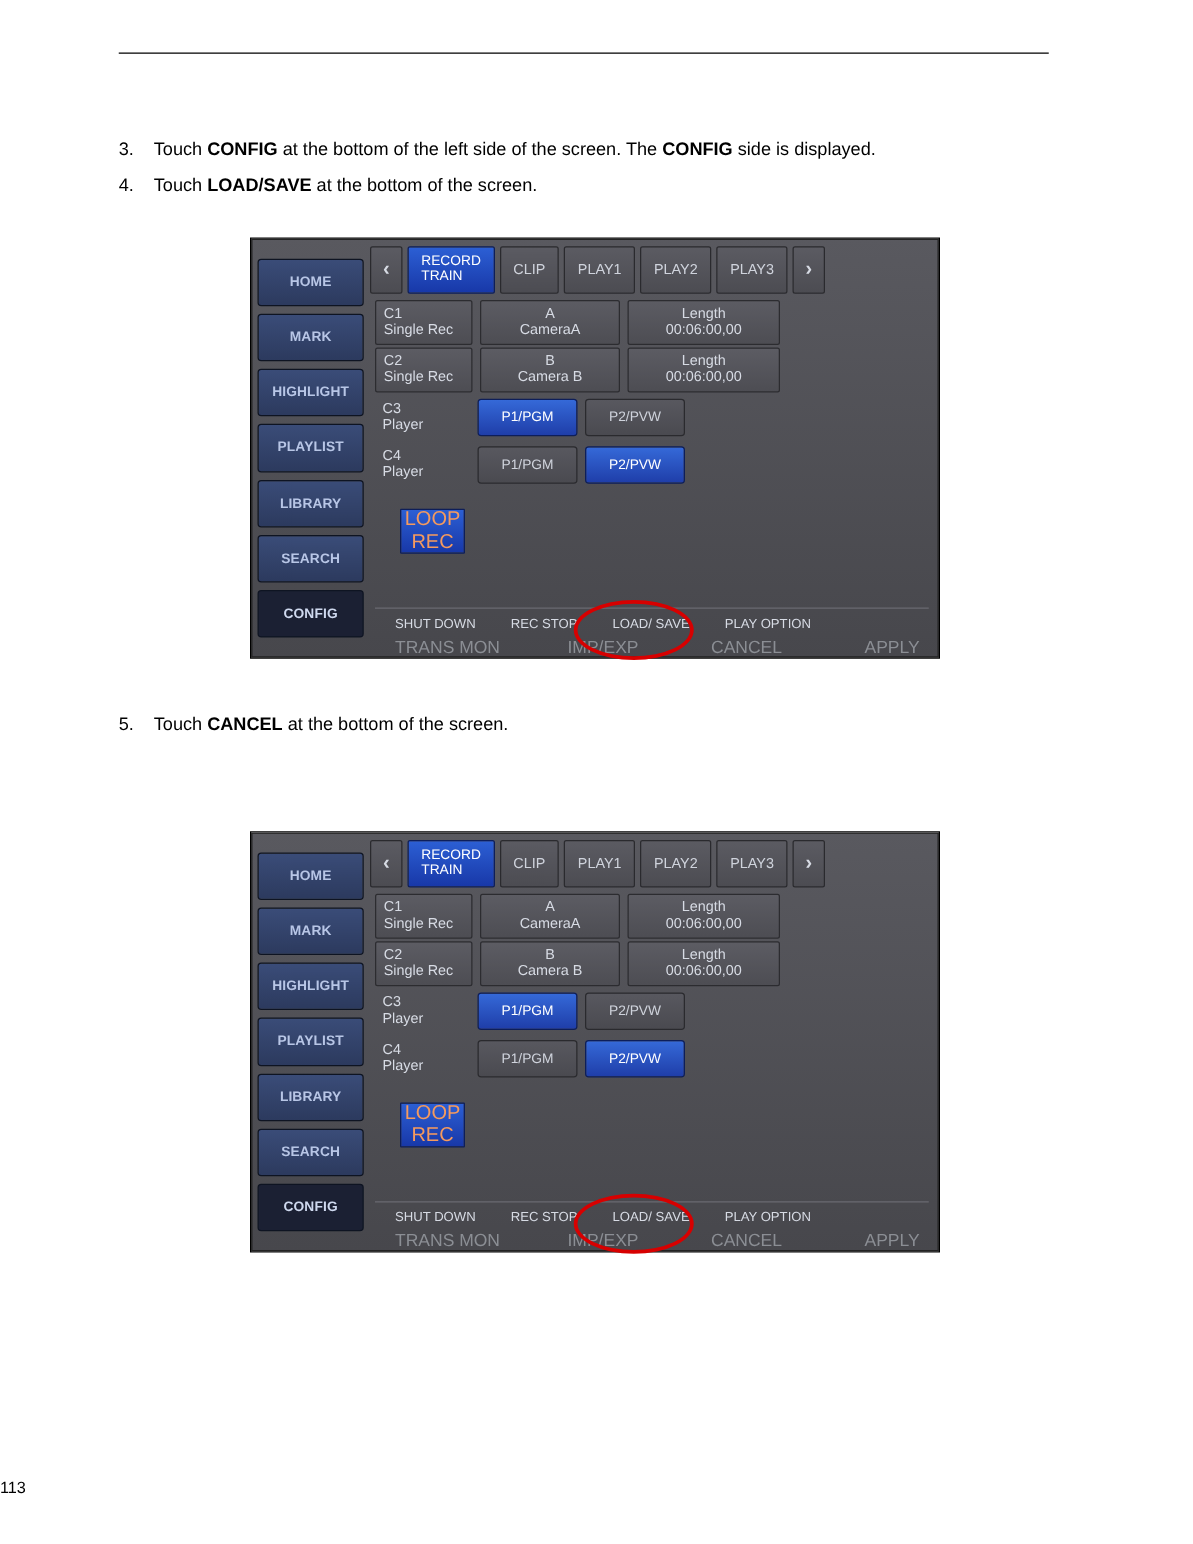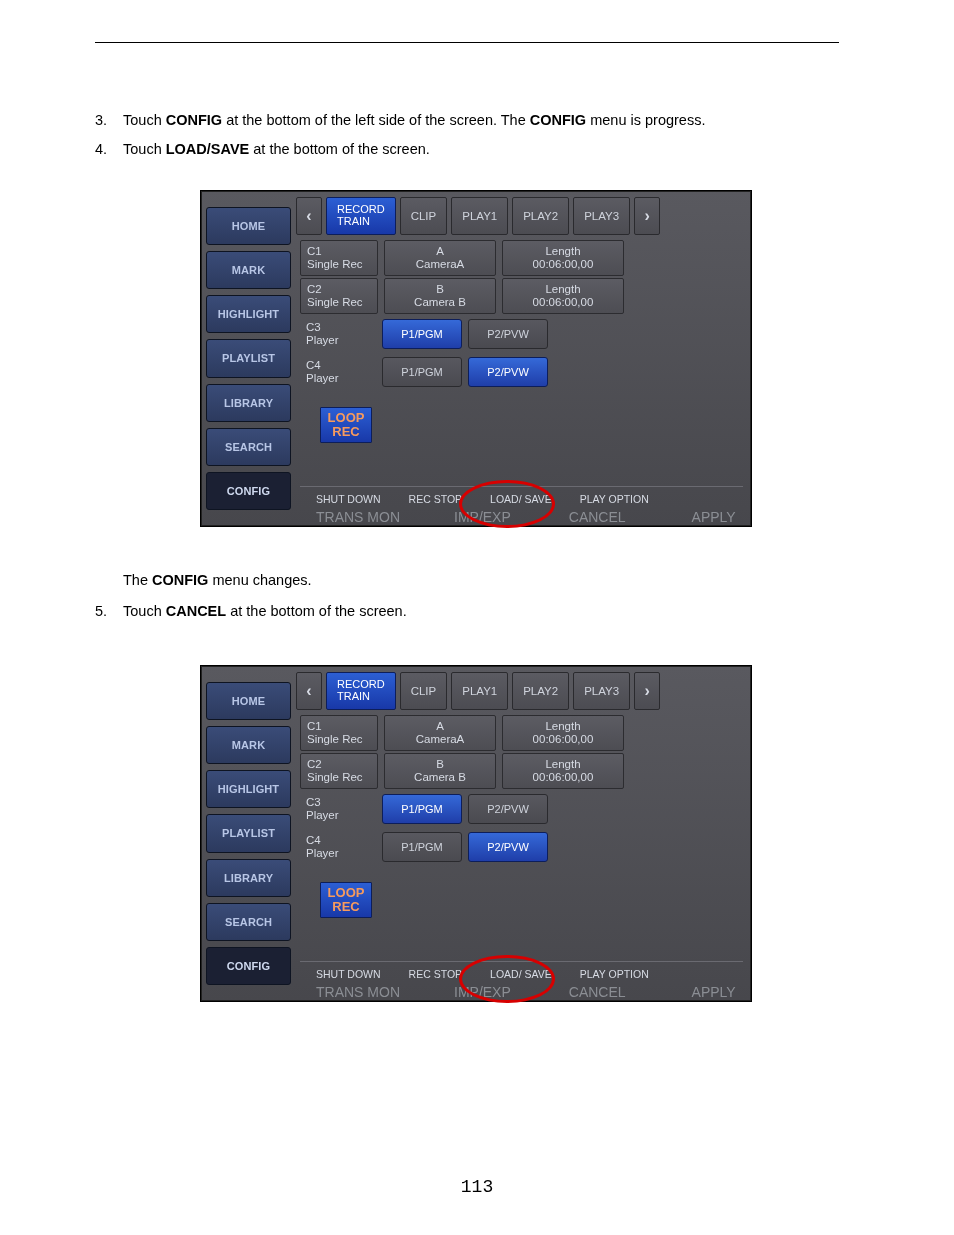--- a/index.html
+++ b/index.html
@@ -3,21 +3,21 @@
 <meta charset="utf-8">
 <style>
   html,body{margin:0;padding:0;background:#fff;font-family:Verdana,Arial,sans-serif;color:#000;}
   .page{width:954px;height:1235px;position:relative;box-sizing:border-box;}
   .rule{position:absolute;left:95px;right:115px;top:42px;border-top:1.5px solid #000;}
   .text-block{position:absolute;left:95px;right:115px;font-size:14.5px;line-height:1.45;}
   .step{display:flex;margin-bottom:8px;}
   .step-num{width:28px;flex:none;}
   .step-body{flex:1;}
   .bold{font-weight:bold;}
-  .pgnum{position:absolute;bottom:38px;left:0;right:0;text-align:center;font-size:18px;font-family:Liberation Mono, monospace;}
+  .pgnum{position:absolute;bottom:38px;left:0;right:0;font-size:13px;}
 
   
   .ui{width:550px;height:335px;margin-left:200px;position:relative;font-family:Tahoma,Arial,sans-serif;display:flex;
       background:linear-gradient(#59595f,#47474c);border:1px solid #000;box-shadow:0 0 0 1px #222 inset;}
   .sidebar{width:95px;display:flex;flex-direction:column;gap:6px;padding:16px 5px;box-sizing:border-box;}
   .sbtn{height:38px;border-radius:3px;background:linear-gradient(#3a4c78,#2c3a5e);border:1px solid #0e1422;
         color:#b8c6e6;font-size:11px;font-weight:bold;display:flex;align-items:center;justify-content:center;text-align:center;
         letter-spacing:0.1px;line-height:1.1;}
   .sbtn.sel{background:#1b2033;color:#cfd9ef;}
   .main{flex:1;display:flex;flex-direction:column;}
@@ -30,39 +30,39 @@
   .row{display:flex;align-items:center;gap:6px;height:34px;}
   .cell{background:linear-gradient(#5c5c63,#4d4d53);border:1px solid #2c2c30;border-radius:2px;height:100%;
         display:flex;flex-direction:column;align-items:center;justify-content:center;line-height:1.1;text-align:center;}
   .cell.left{width:70px;align-items:flex-start;padding-left:6px;}
   .cell.mid{width:110px;}
   .cell.len{width:120px;}
   .pbtn{width:78px;height:28px;border-radius:3px;display:flex;align-items:center;justify-content:center;font-size:11px;
         background:linear-gradient(#58585f,#4a4a50);border:1px solid #2a2a2e;color:#cfd3dc;}
   .pbtn.on{background:linear-gradient(#3569d8,#1f3ea9);color:#fff;border-color:#0d1e5a;}
   .loop{width:50px;height:34px;margin:14px 0 0 20px;border-radius:1px;background:linear-gradient(#2c5fd4,#1838a8);
-        border:1px solid #0d1e5a;color:#f59a5e;font-size:13px;display:flex;align-items:center;justify-content:center;text-align:center;line-height:1.1;font-weight:bold;}
+        border:1px solid #0d1e5a;color:#f59a5e;font-size:16px;display:flex;align-items:center;justify-content:center;text-align:center;line-height:1.1;}
   .bottom{border-top:1px solid #6a6a71;margin-top:auto;padding-top:3px;}
   .brow{display:flex;gap:28px;padding-left:16px;height:18px;align-items:center;font-size:10.5px;color:#d7dbe4;}
   .brow.dim{color:#8b8e94;font-size:14px;}
   .ellipse{position:absolute;width:90px;height:42px;border:3px solid #d70000;border-radius:50%;pointer-events:none;}
   .e-top{bottom:-2px;left:258px;}
   .e-bot{bottom:-2px;left:258px;}
 </style>
 </head>
 <body>
 
 <div class="page">
   <div class="rule"></div>
 
   <div class="text-block" style="top:110px;">
     <div class="step">
       <div class="step-num">3.</div>
       <div class="step-body">
-        <span>Touch </span><span class="bold">CONFIG</span><span> at the bottom of the left side of the screen. The </span><span class="bold">CONFIG</span><span> menu is progress.</span>
+        <span>Touch </span><span class="bold">CONFIG</span><span> at the bottom of the left side of the screen. The </span><span class="bold">CONFIG</span><span> side is displayed.</span>
       </div>
     </div>
     <div class="step">
       <div class="step-num">4.</div>
       <div class="step-body">
         <span>Touch </span><span class="bold">LOAD/SAVE</span><span> at the bottom of the screen.</span>
       </div>
     </div>
   </div>
 
@@ -149,23 +149,20 @@
               <span style="margin-left:38px;">APPLY</span>
             </div>
           </div>
         </div>
       </div>
       <div class="ellipse e-top"></div>
     </div>
   </div>
 
   <div class="text-block" style="top:570px;">
-    <div style="margin-left:28px;margin-bottom:10px;">
-      <span>The </span><span class="bold">CONFIG</span><span> menu changes.</span>
-    </div>
     <div class="step">
       <div class="step-num">5.</div>
       <div class="step-body">
         <span>Touch </span><span class="bold">CANCEL</span><span> at the bottom of the screen.</span>
       </div>
     </div>
   </div>
 
   <div style="position:absolute;top:665px;left:0;">
     <div class="ui">

